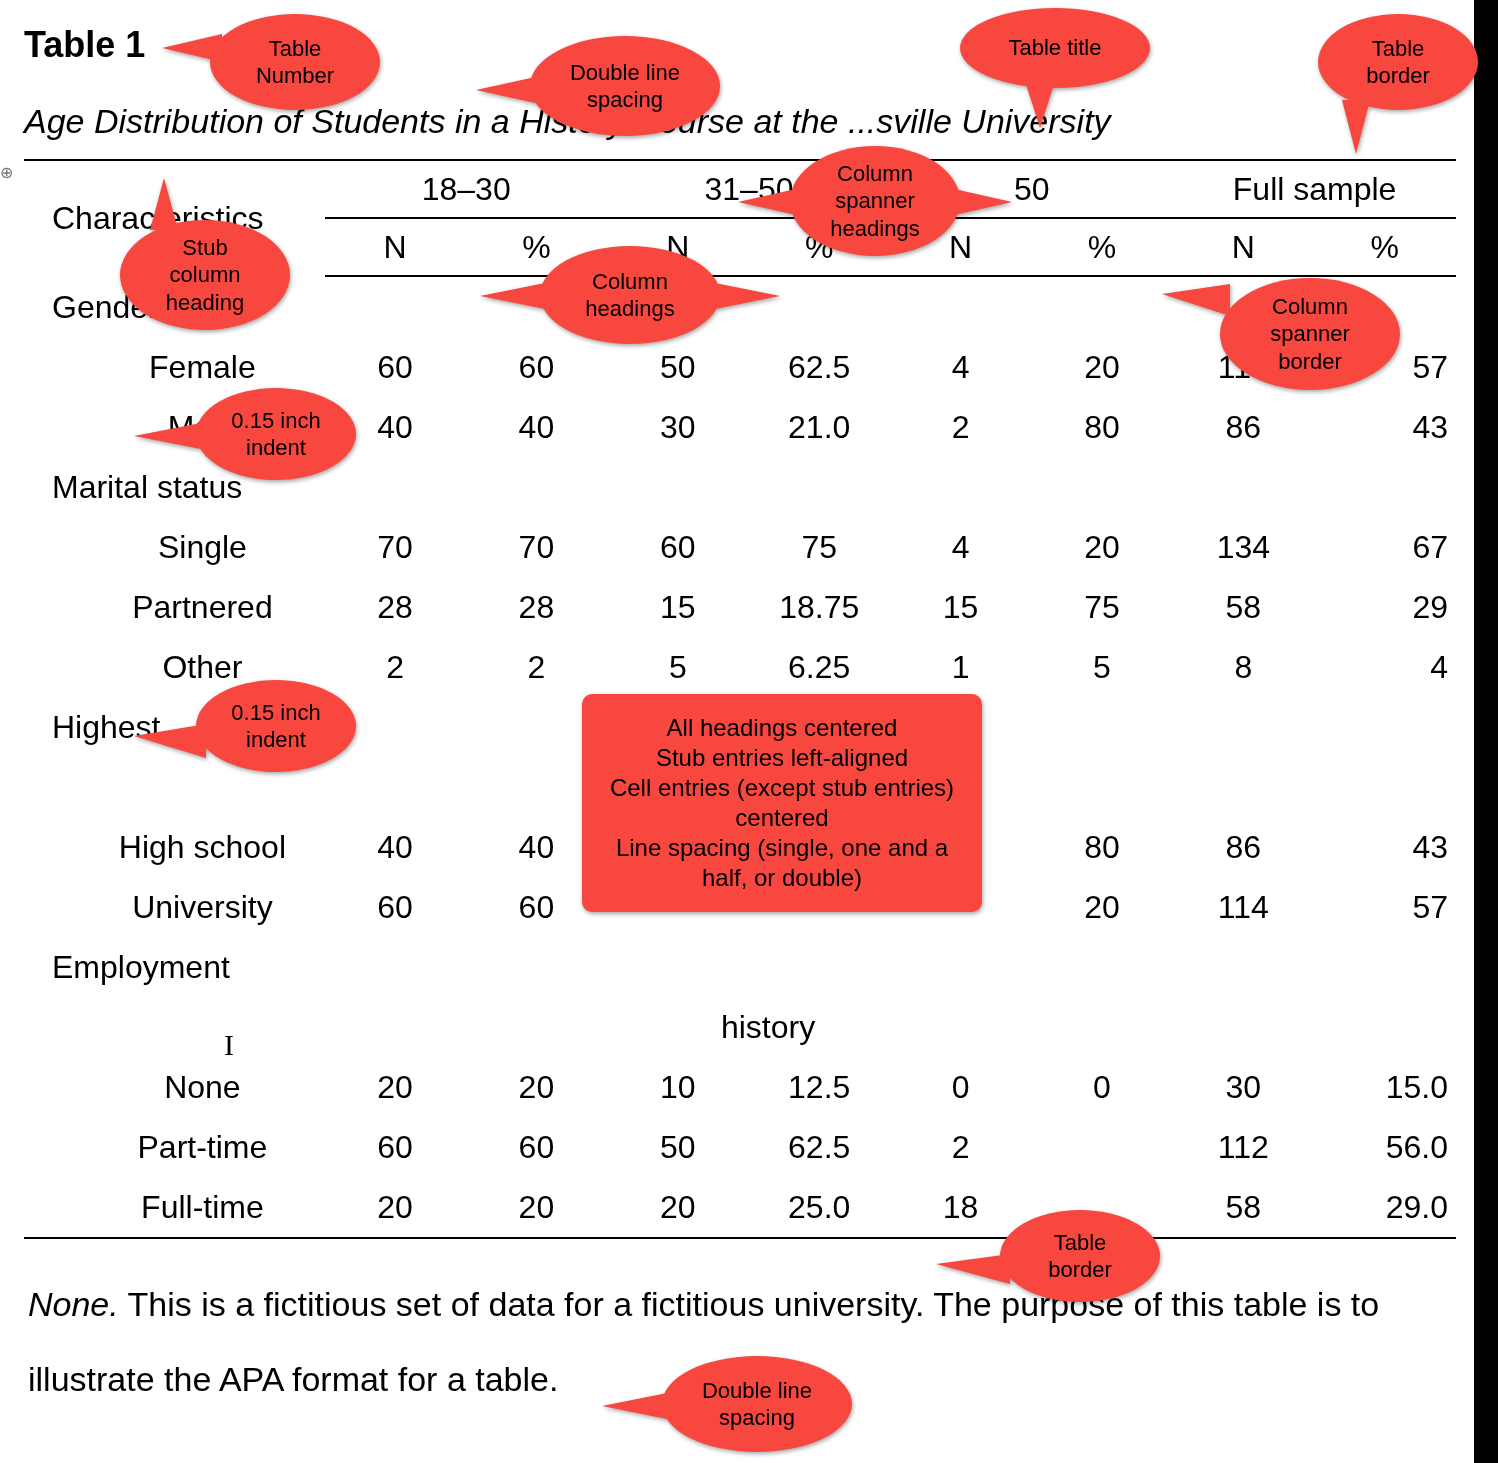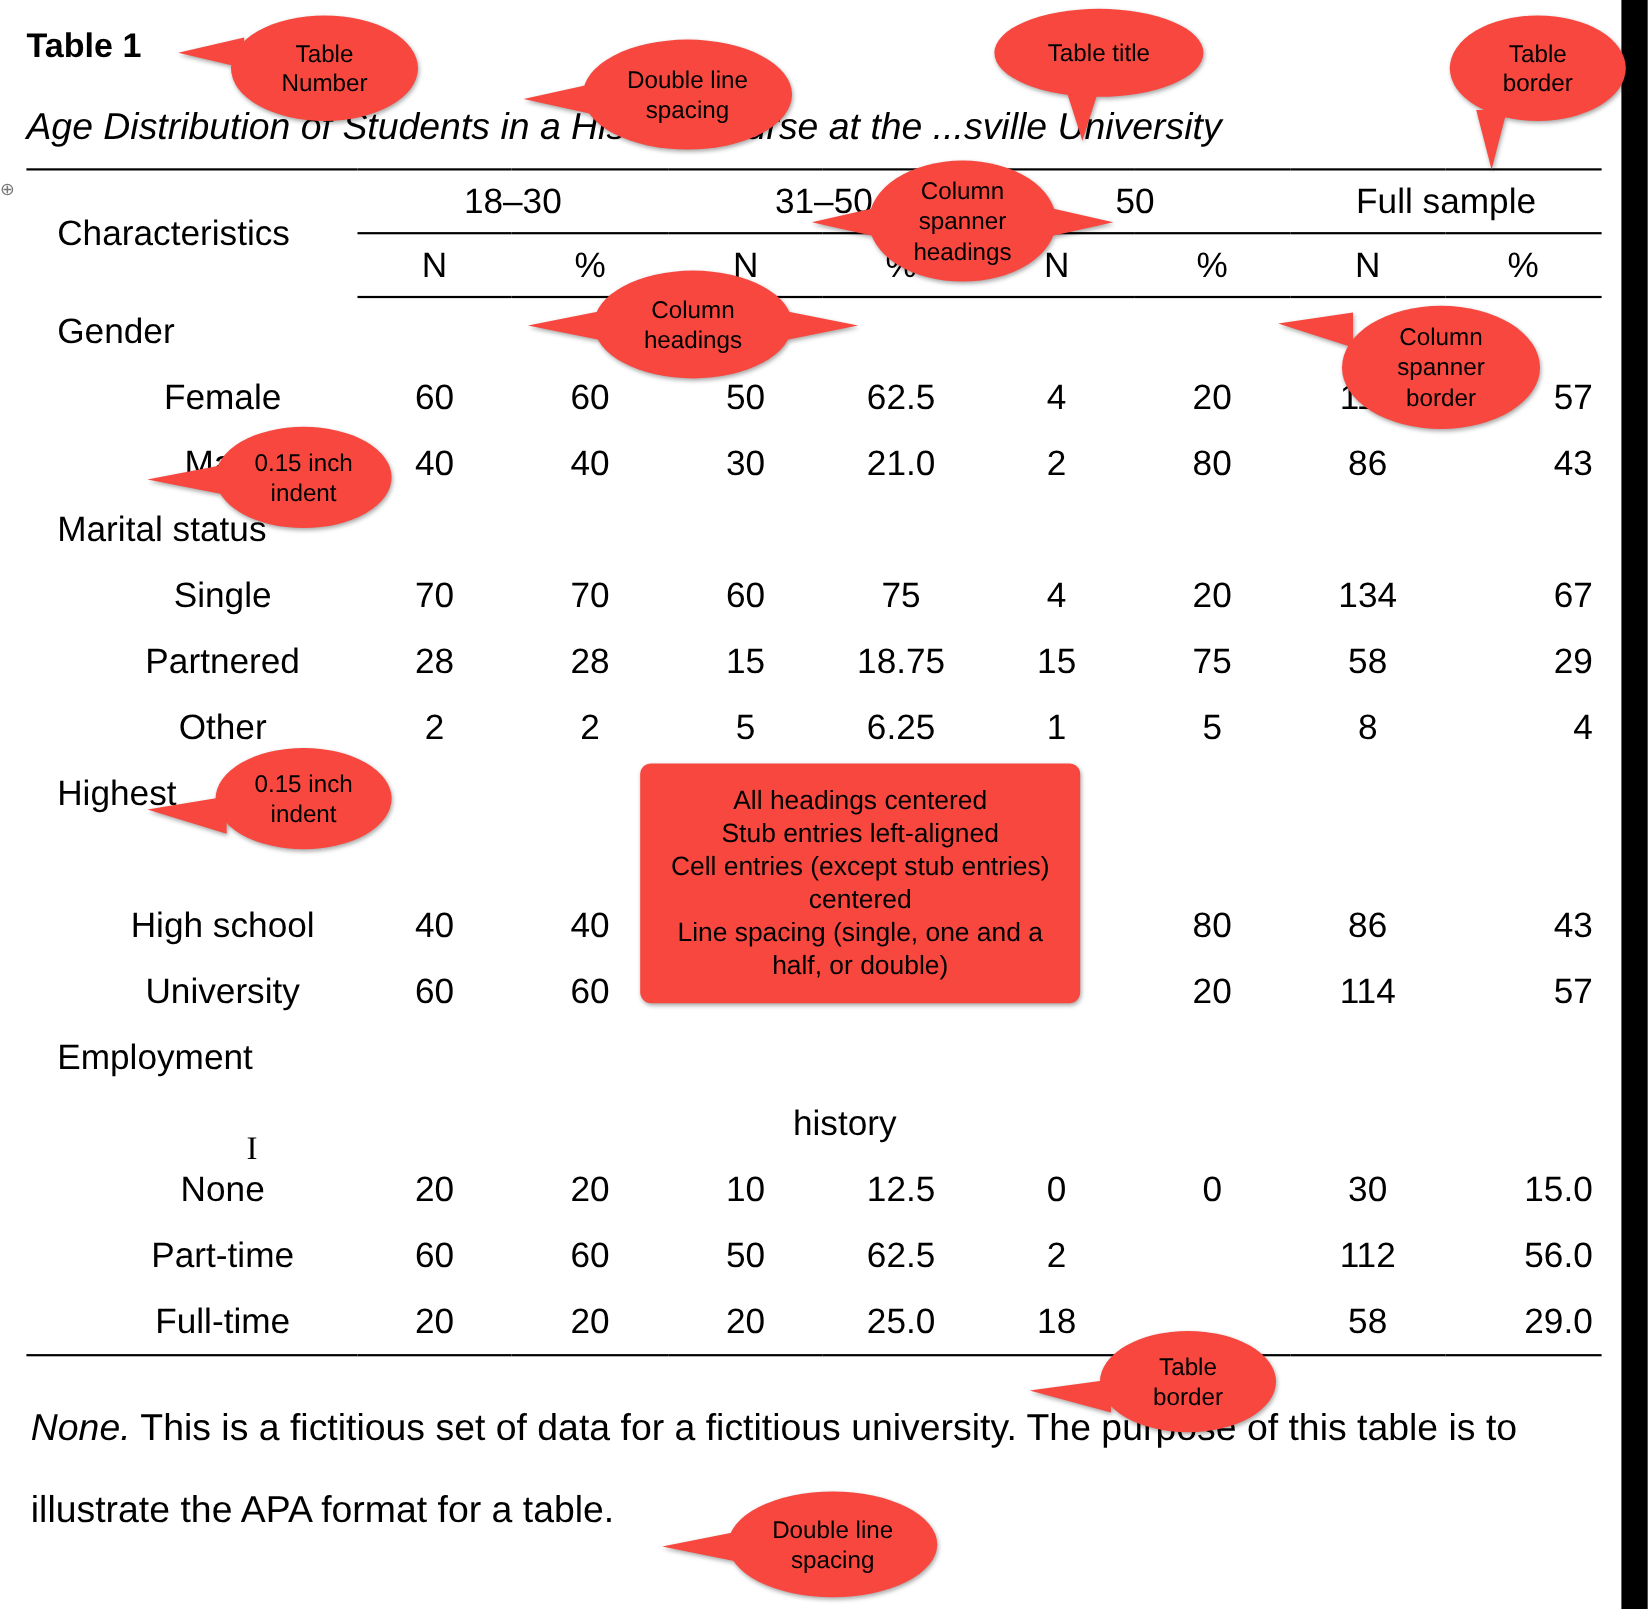--- a/index.html
+++ b/index.html
@@ -2,21 +2,21 @@
 <html><head>
 <meta charset="utf-8">
 <style>
   html,body{margin:0;padding:0;background:#000;}
   .page{
     width:1498px;height:1463px;background:#fff;
     font-family:Arial,Helvetica,sans-serif;
     color:#000;position:relative;overflow:hidden;
     box-sizing:border-box;padding:24px 20px 0 24px;
   }
-  .tbl-num{font-weight:bold;font-size:31px;margin:0 0 36px 0;}
+  .tbl-num{font-weight:bold;font-size:36px;margin:0 0 36px 0;}
   .tbl-title{font-style:italic;font-size:34px;margin:0 0 18px 0;white-space:nowrap;}
   .anchor{position:absolute;left:0;top:165px;font-size:16px;color:#777;line-height:1;}
 
   table{border-collapse:collapse;width:1432px;font-size:32px;}
   th,td{padding:0;font-weight:normal;}
   .hr-top td{border-top:2px solid #000;}
   .hr-bot td{border-bottom:2px solid #000;}
   .sp-border{border-bottom:2px solid #000;}
 
   .row-span th,.row-span td{height:56px;vertical-align:middle;}
@@ -254,36 +254,40 @@
   <div class="callout" style="left:210px;top:14px;width:170px;height:96px;">
     <div class="tail" style="left:-48px;top:20px;border-width:14px 60px 14px 0;border-right-color:#f7473e;"></div>
     <div class="bubble">Table<br>Number</div>
   </div>
 
   <div class="callout" style="left:530px;top:36px;width:190px;height:100px;">
     <div class="tail" style="left:-54px;top:40px;border-width:14px 64px 14px 0;border-right-color:#f7473e;"></div>
     <div class="bubble">Double line<br>spacing</div>
   </div>
 
-  <div class="callout" style="left:904px;top:8px;width:190px;height:80px;">
+  <div class="callout" style="left:960px;top:8px;width:190px;height:80px;">
     <div class="tail" style="left:64px;bottom:-40px;border-width:50px 16px 0 16px;border-top-color:#f7473e;"></div>
     <div class="bubble">Table title</div>
   </div>
 
   <div class="callout" style="left:1318px;top:14px;width:160px;height:96px;">
     <div class="tail" style="left:24px;bottom:-44px;border-width:54px 14px 0 14px;border-top-color:#f7473e;"></div>
     <div class="bubble">Table<br>border</div>
   </div>
 
   <div class="callout" style="left:790px;top:146px;width:170px;height:110px;">
     <div class="tail" style="right:-52px;top:42px;border-width:14px 0 14px 62px;border-left-color:#f7473e;"></div>
     <div class="tail" style="left:-52px;top:42px;border-width:14px 62px 14px 0;border-right-color:#f7473e;"></div>
     <div class="bubble">Column<br>spanner<br>headings</div>
   </div>
 
+  <div class="callout" style="left:120px;top:220px;width:170px;height:110px;">
+    <div class="tail" style="left:30px;top:-42px;border-width:0 14px 52px 14px;border-bottom-color:#f7473e;"></div>
+    <div class="bubble">Stub<br>column<br>heading</div>
+  </div>
 
   <div class="callout" style="left:540px;top:246px;width:180px;height:98px;">
     <div class="tail" style="left:-60px;top:36px;border-width:14px 70px 14px 0;border-right-color:#f7473e;"></div>
     <div class="tail" style="right:-60px;top:36px;border-width:14px 0 14px 70px;border-left-color:#f7473e;"></div>
     <div class="bubble">Column<br>headings</div>
   </div>
 
   <div class="callout" style="left:1220px;top:278px;width:180px;height:112px;">
     <div class="tail" style="left:-58px;top:6px;border-width:10px 68px 22px 0;border-right-color:#f7473e;"></div>
     <div class="bubble">Column<br>spanner<br>border</div>

